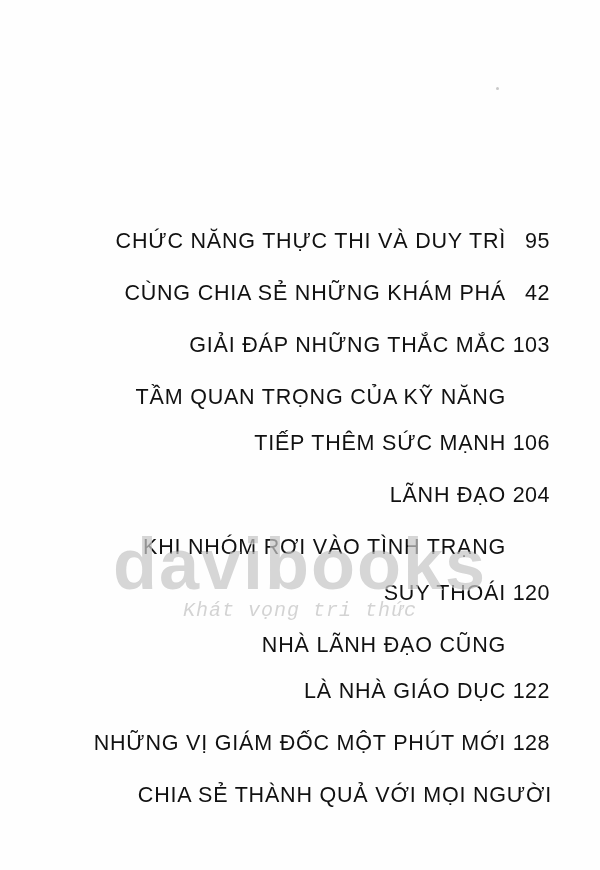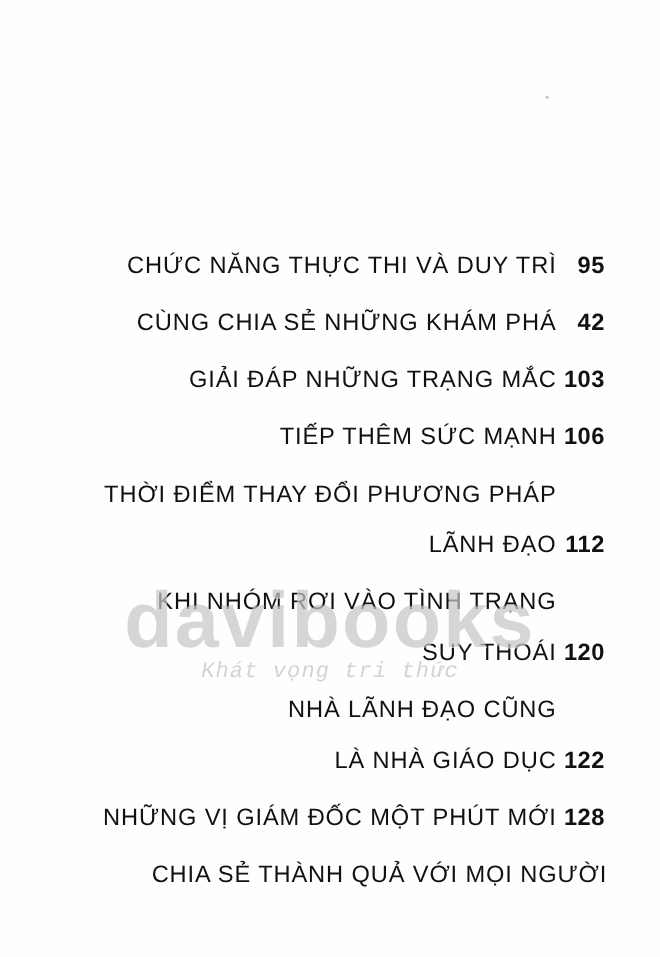--- a/index.html
+++ b/index.html
@@ -46,21 +46,21 @@
   .toc-title {
     font-size: 21.5px;
     letter-spacing: 0.8px;
     color: #111111;
     font-weight: 400;
   }
 
   .toc-page {
     font-size: 21.5px;
     color: #111111;
-    font-weight: 700;
+    font-weight: 400;
     letter-spacing: 0.5px;
     min-width: 44px;
     text-align: right;
     padding-right: 2px;
   }
 
   
   .toc-entry.two-line .toc-line.first .toc-page {
     visibility: hidden;
   }
@@ -123,40 +123,40 @@
 
     <div class="toc-entry">
       <div class="toc-line">
         <span class="toc-title">CÙNG CHIA SẺ NHỮNG KHÁM PHÁ</span>
         <span class="toc-page">42</span>
       </div>
     </div>
 
     <div class="toc-entry">
       <div class="toc-line">
-        <span class="toc-title">GIẢI ĐÁP NHỮNG TRẠNG MẮC</span>
+        <span class="toc-title">GIẢI ĐÁP NHỮNG THẮC MẮC</span>
         <span class="toc-page">103</span>
       </div>
     </div>
 
     <div class="toc-entry two-line">
+      <div class="toc-line first">
+        <span class="toc-title">TẦM QUAN TRỌNG CỦA KỸ NĂNG</span>
+        <span class="toc-page">106</span>
+      </div>
       <div class="toc-line">
         <span class="toc-title">TIẾP THÊM SỨC MẠNH</span>
         <span class="toc-page">106</span>
       </div>
     </div>
 
     <div class="toc-entry two-line">
-      <div class="toc-line first">
-        <span class="toc-title">THỜI ĐIỂM THAY ĐỔI PHƯƠNG PHÁP</span>
-        <span class="toc-page">112</span>
-      </div>
       <div class="toc-line">
         <span class="toc-title">LÃNH ĐẠO</span>
-        <span class="toc-page">112</span>
+        <span class="toc-page">204</span>
       </div>
     </div>
 
     <div class="toc-entry two-line">
       <div class="toc-line first">
         <span class="toc-title">KHI NHÓM RƠI VÀO TÌNH TRẠNG</span>
         <span class="toc-page">120</span>
       </div>
       <div class="toc-line">
         <span class="toc-title">SUY THOÁI</span>

